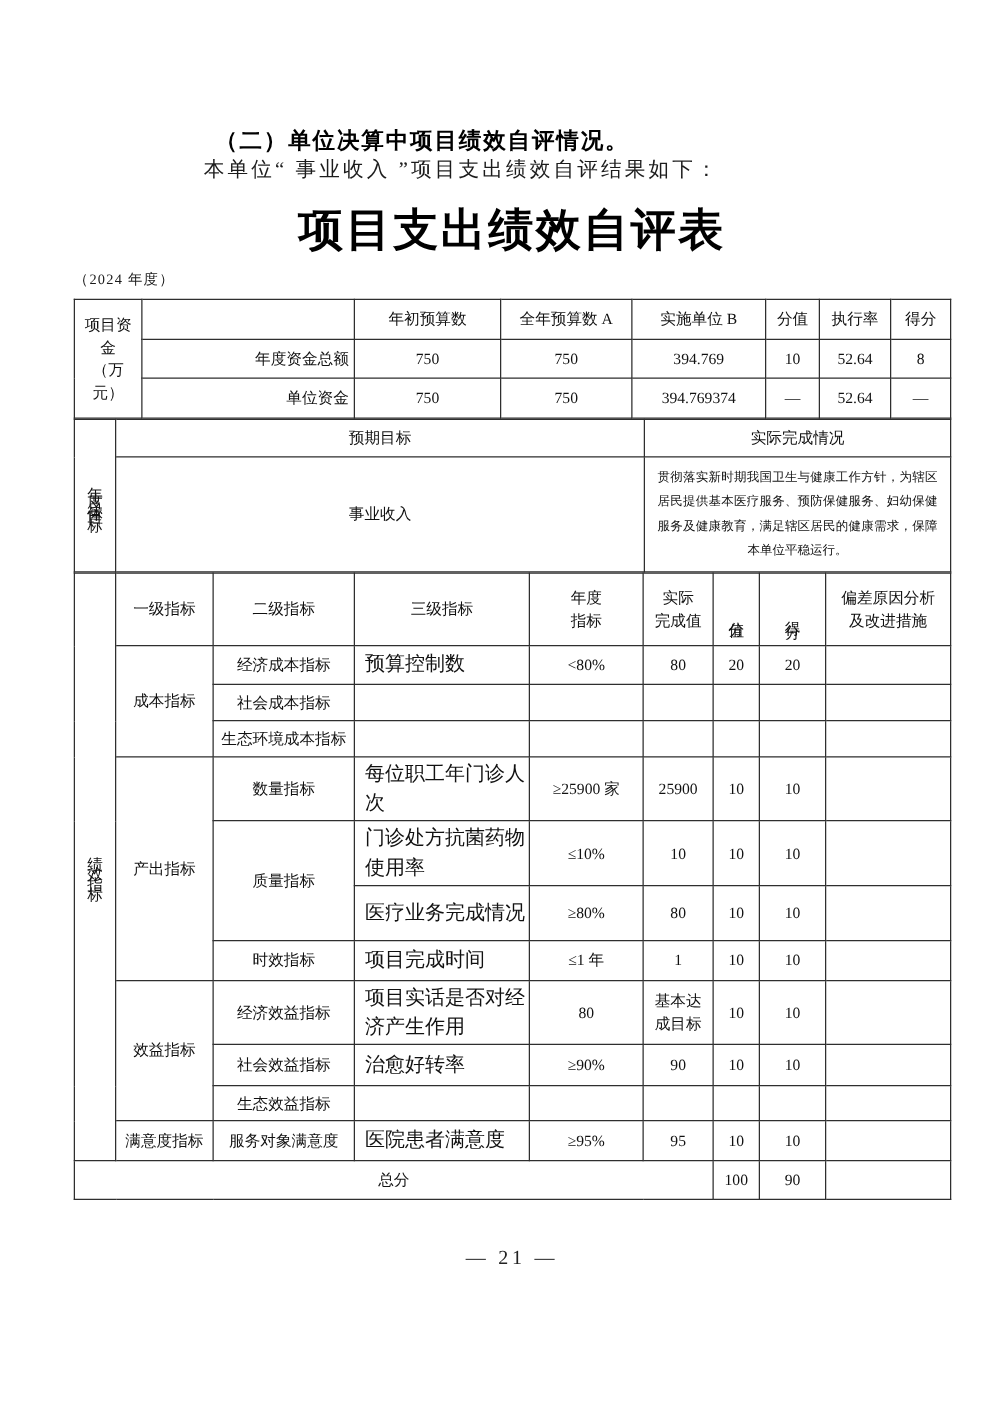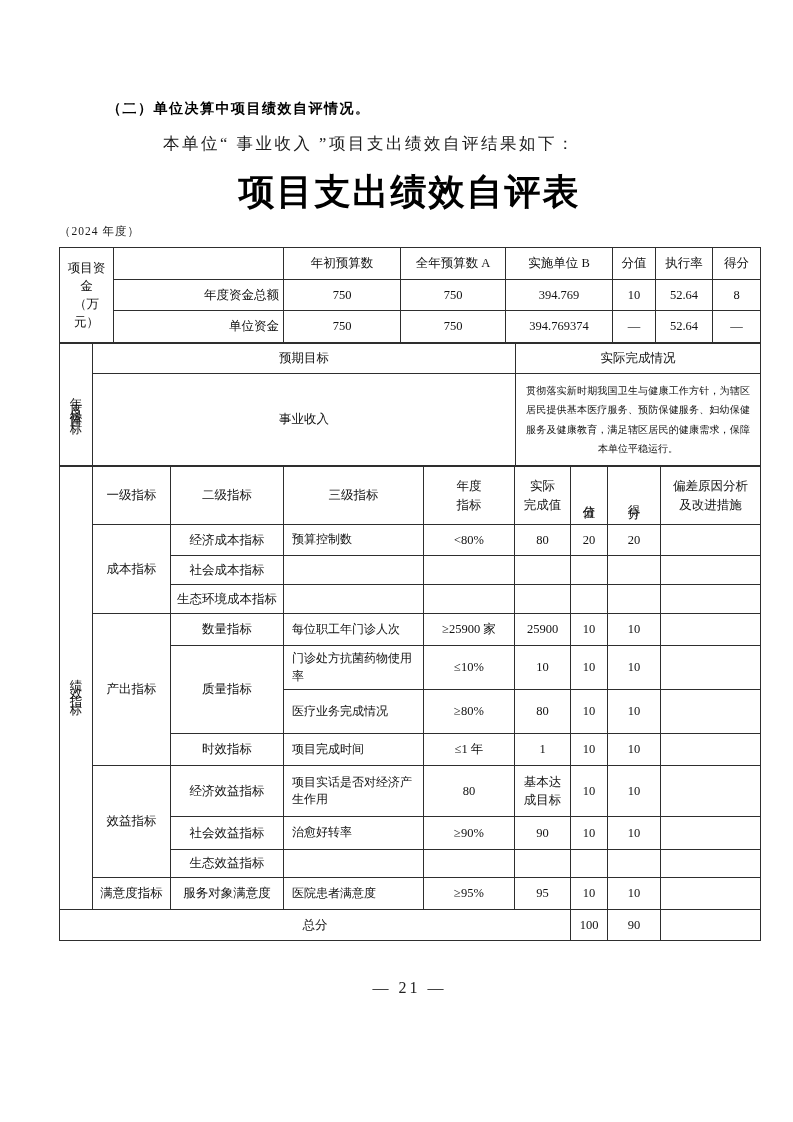--- a/index.html
+++ b/index.html
@@ -10,29 +10,29 @@
     height: 1122px;
     margin: 0 auto;
     background: #ffffff;
     color: #1a1a1a;
     font-family: "Liberation Serif", "DejaVu Serif", serif;
     overflow: hidden;
   }
   .content { padding: 0 33px 0 59px; }
 
   .heading {
-    margin: 100px 0 0 48px;
+    margin: 100px 0 0 113px;
     font-family: "Liberation Sans", "DejaVu Sans", sans-serif;
     font-weight: bold;
-    font-size: 14px;
+    font-size: 18px;
     letter-spacing: 1.5px;
     color: #000;
   }
   .subheading {
-    margin: 15px 0 0 104px;
+    margin: 1px 0 0 104px;
     font-size: 16.5px;
     letter-spacing: 2.5px;
     color: #1c1c1c;
   }
   .doc-title {
     margin-top: 13px;
     text-align: center;
     font-family: "Liberation Sans", "DejaVu Sans", sans-serif;
     font-weight: bold;
     font-size: 36px;
@@ -56,21 +56,21 @@
     border: 1px solid #2e2e2e;
     font-size: 12.5px;
     text-align: center;
     vertical-align: middle;
     padding: 2px 4px;
     line-height: 1.45;
     color: #111;
     overflow: hidden;
   }
   .left { text-align: right; padding-left: 12px; }
-  .left3 { text-align: left; padding-left: 8px; font-size: 12px; padding-right: 3px; }
+  .left3 { text-align: left; padding-left: 8px; font-size: 16px; padding-right: 3px; }
   .preline { white-space: pre-line; }
   .vtext {
     writing-mode: vertical-lr;
     text-orientation: upright;
     display: inline-block;
   }
   .v-goal { letter-spacing: 5px; font-size: 12.5px; }
   .v-perf { letter-spacing: 8px; font-size: 12.5px; }
   .v-head { letter-spacing: 2px; font-size: 12.5px; }
   .goal-actual {

